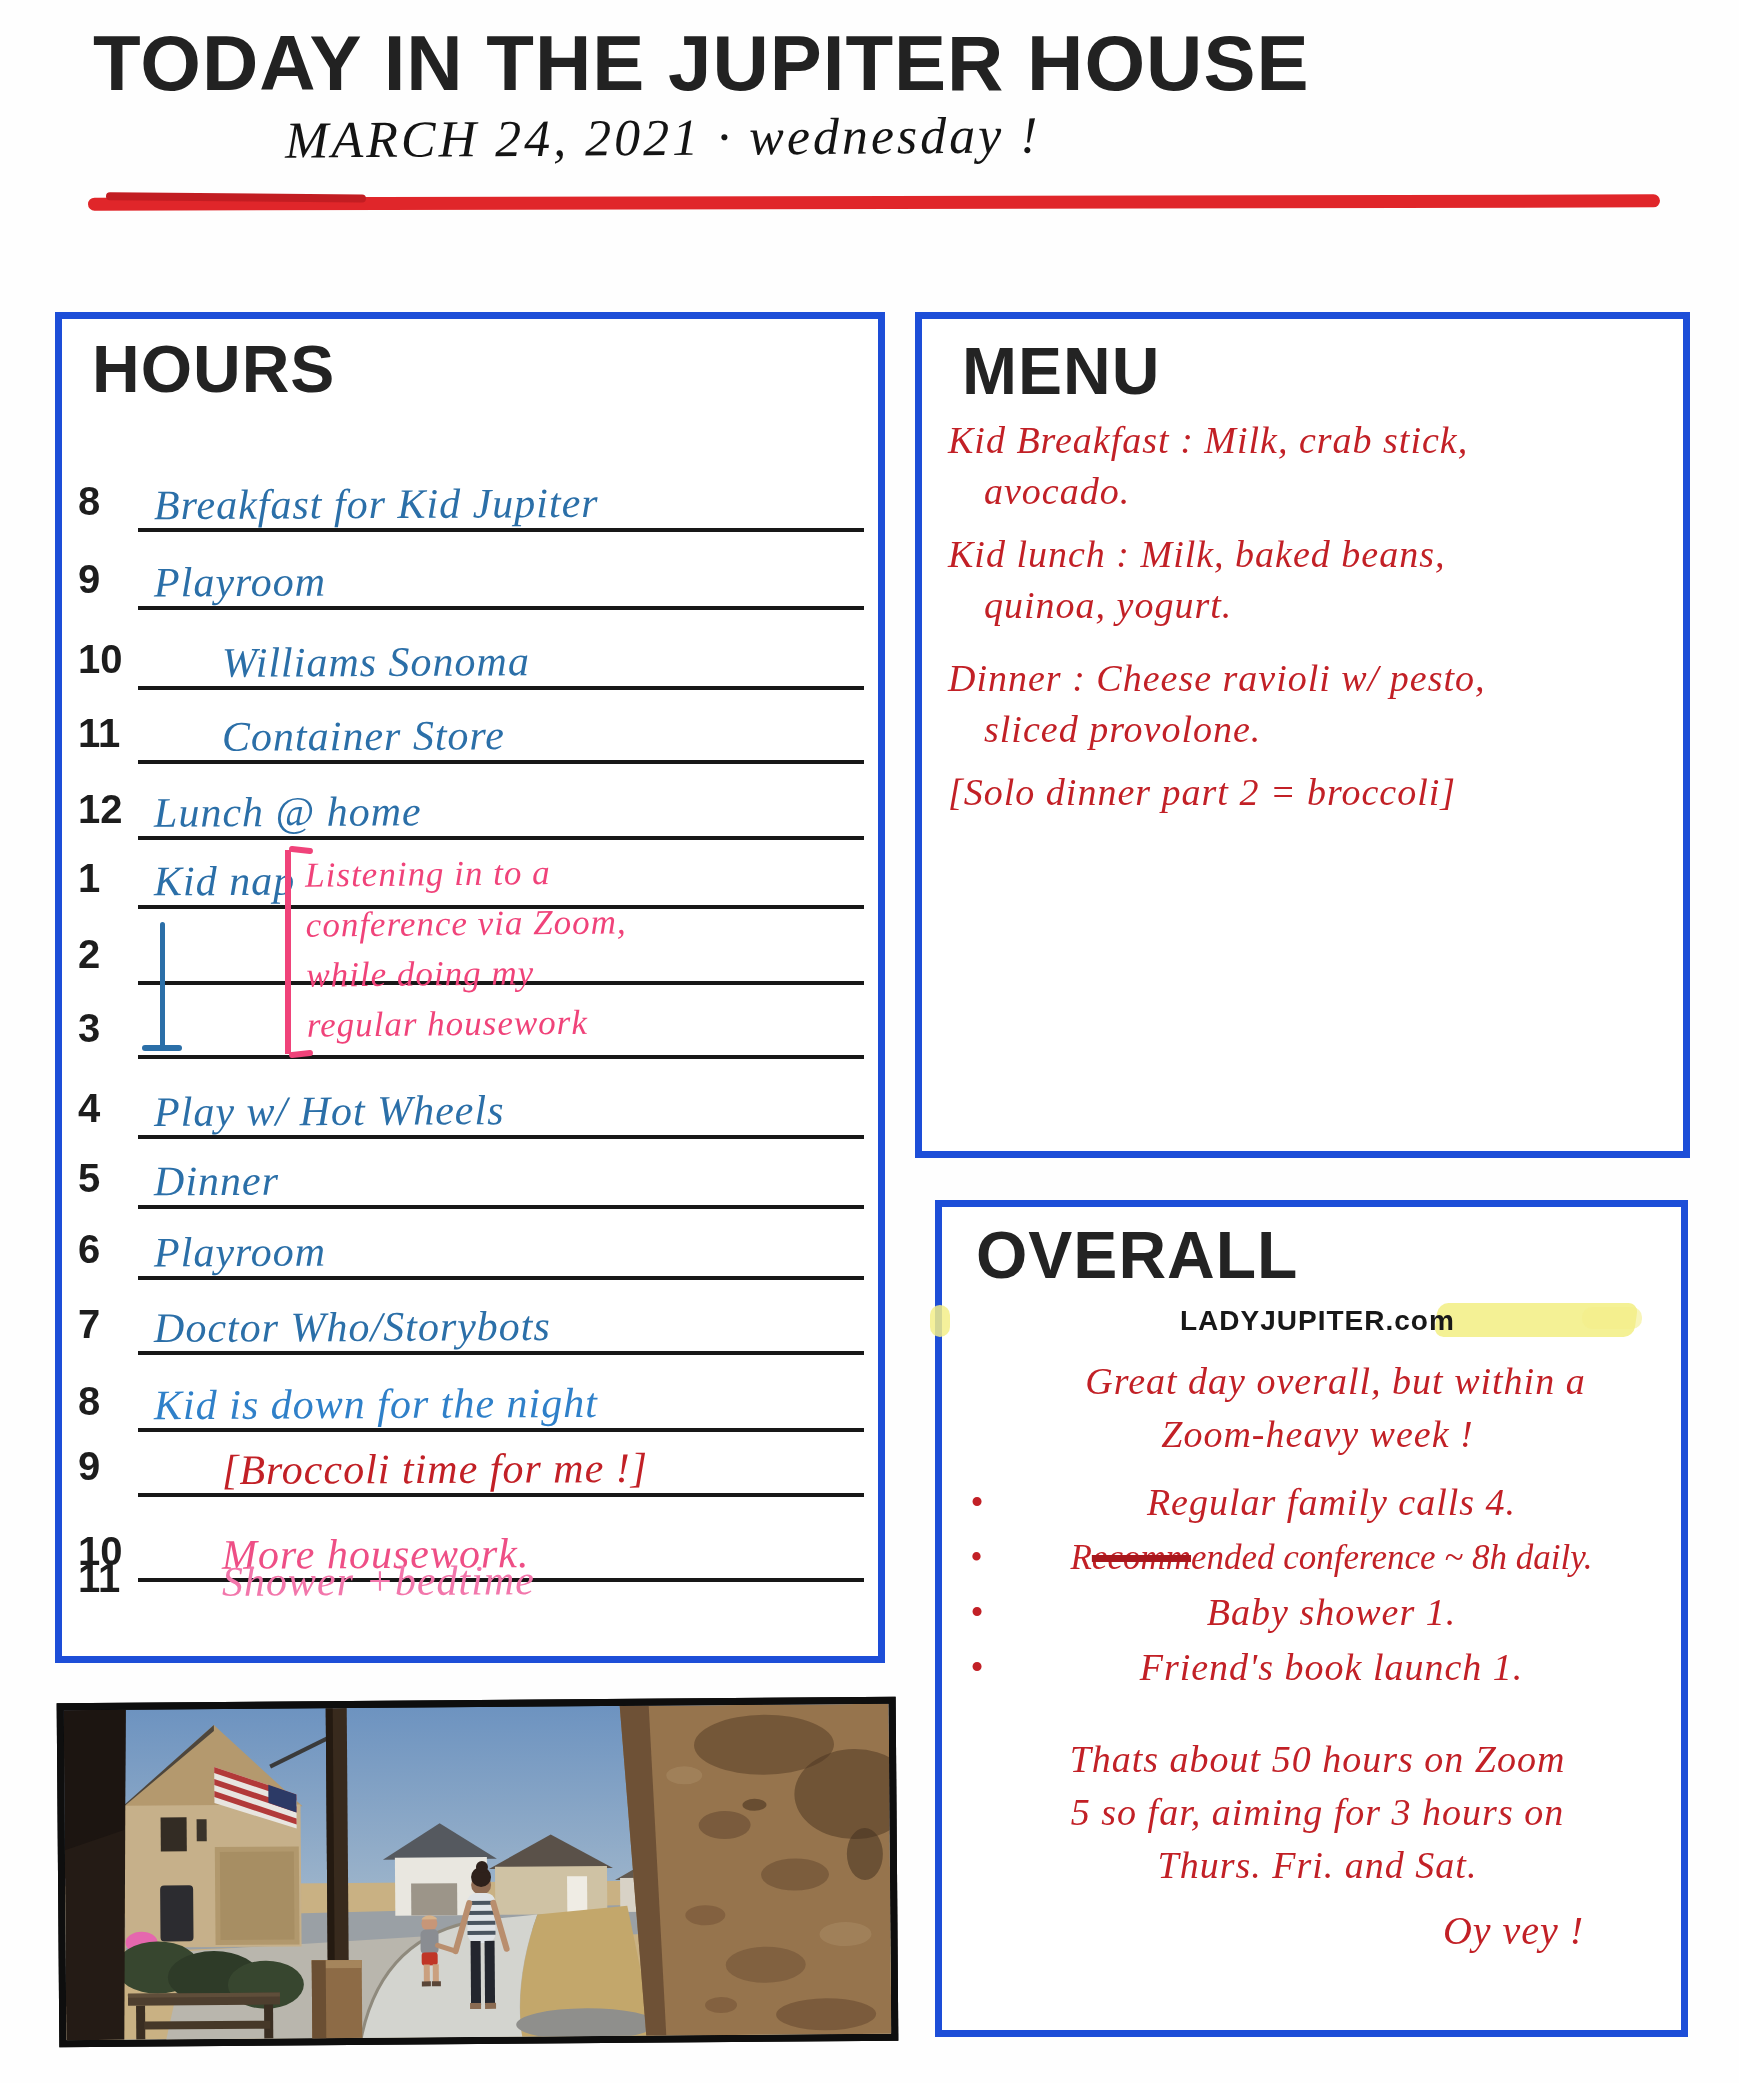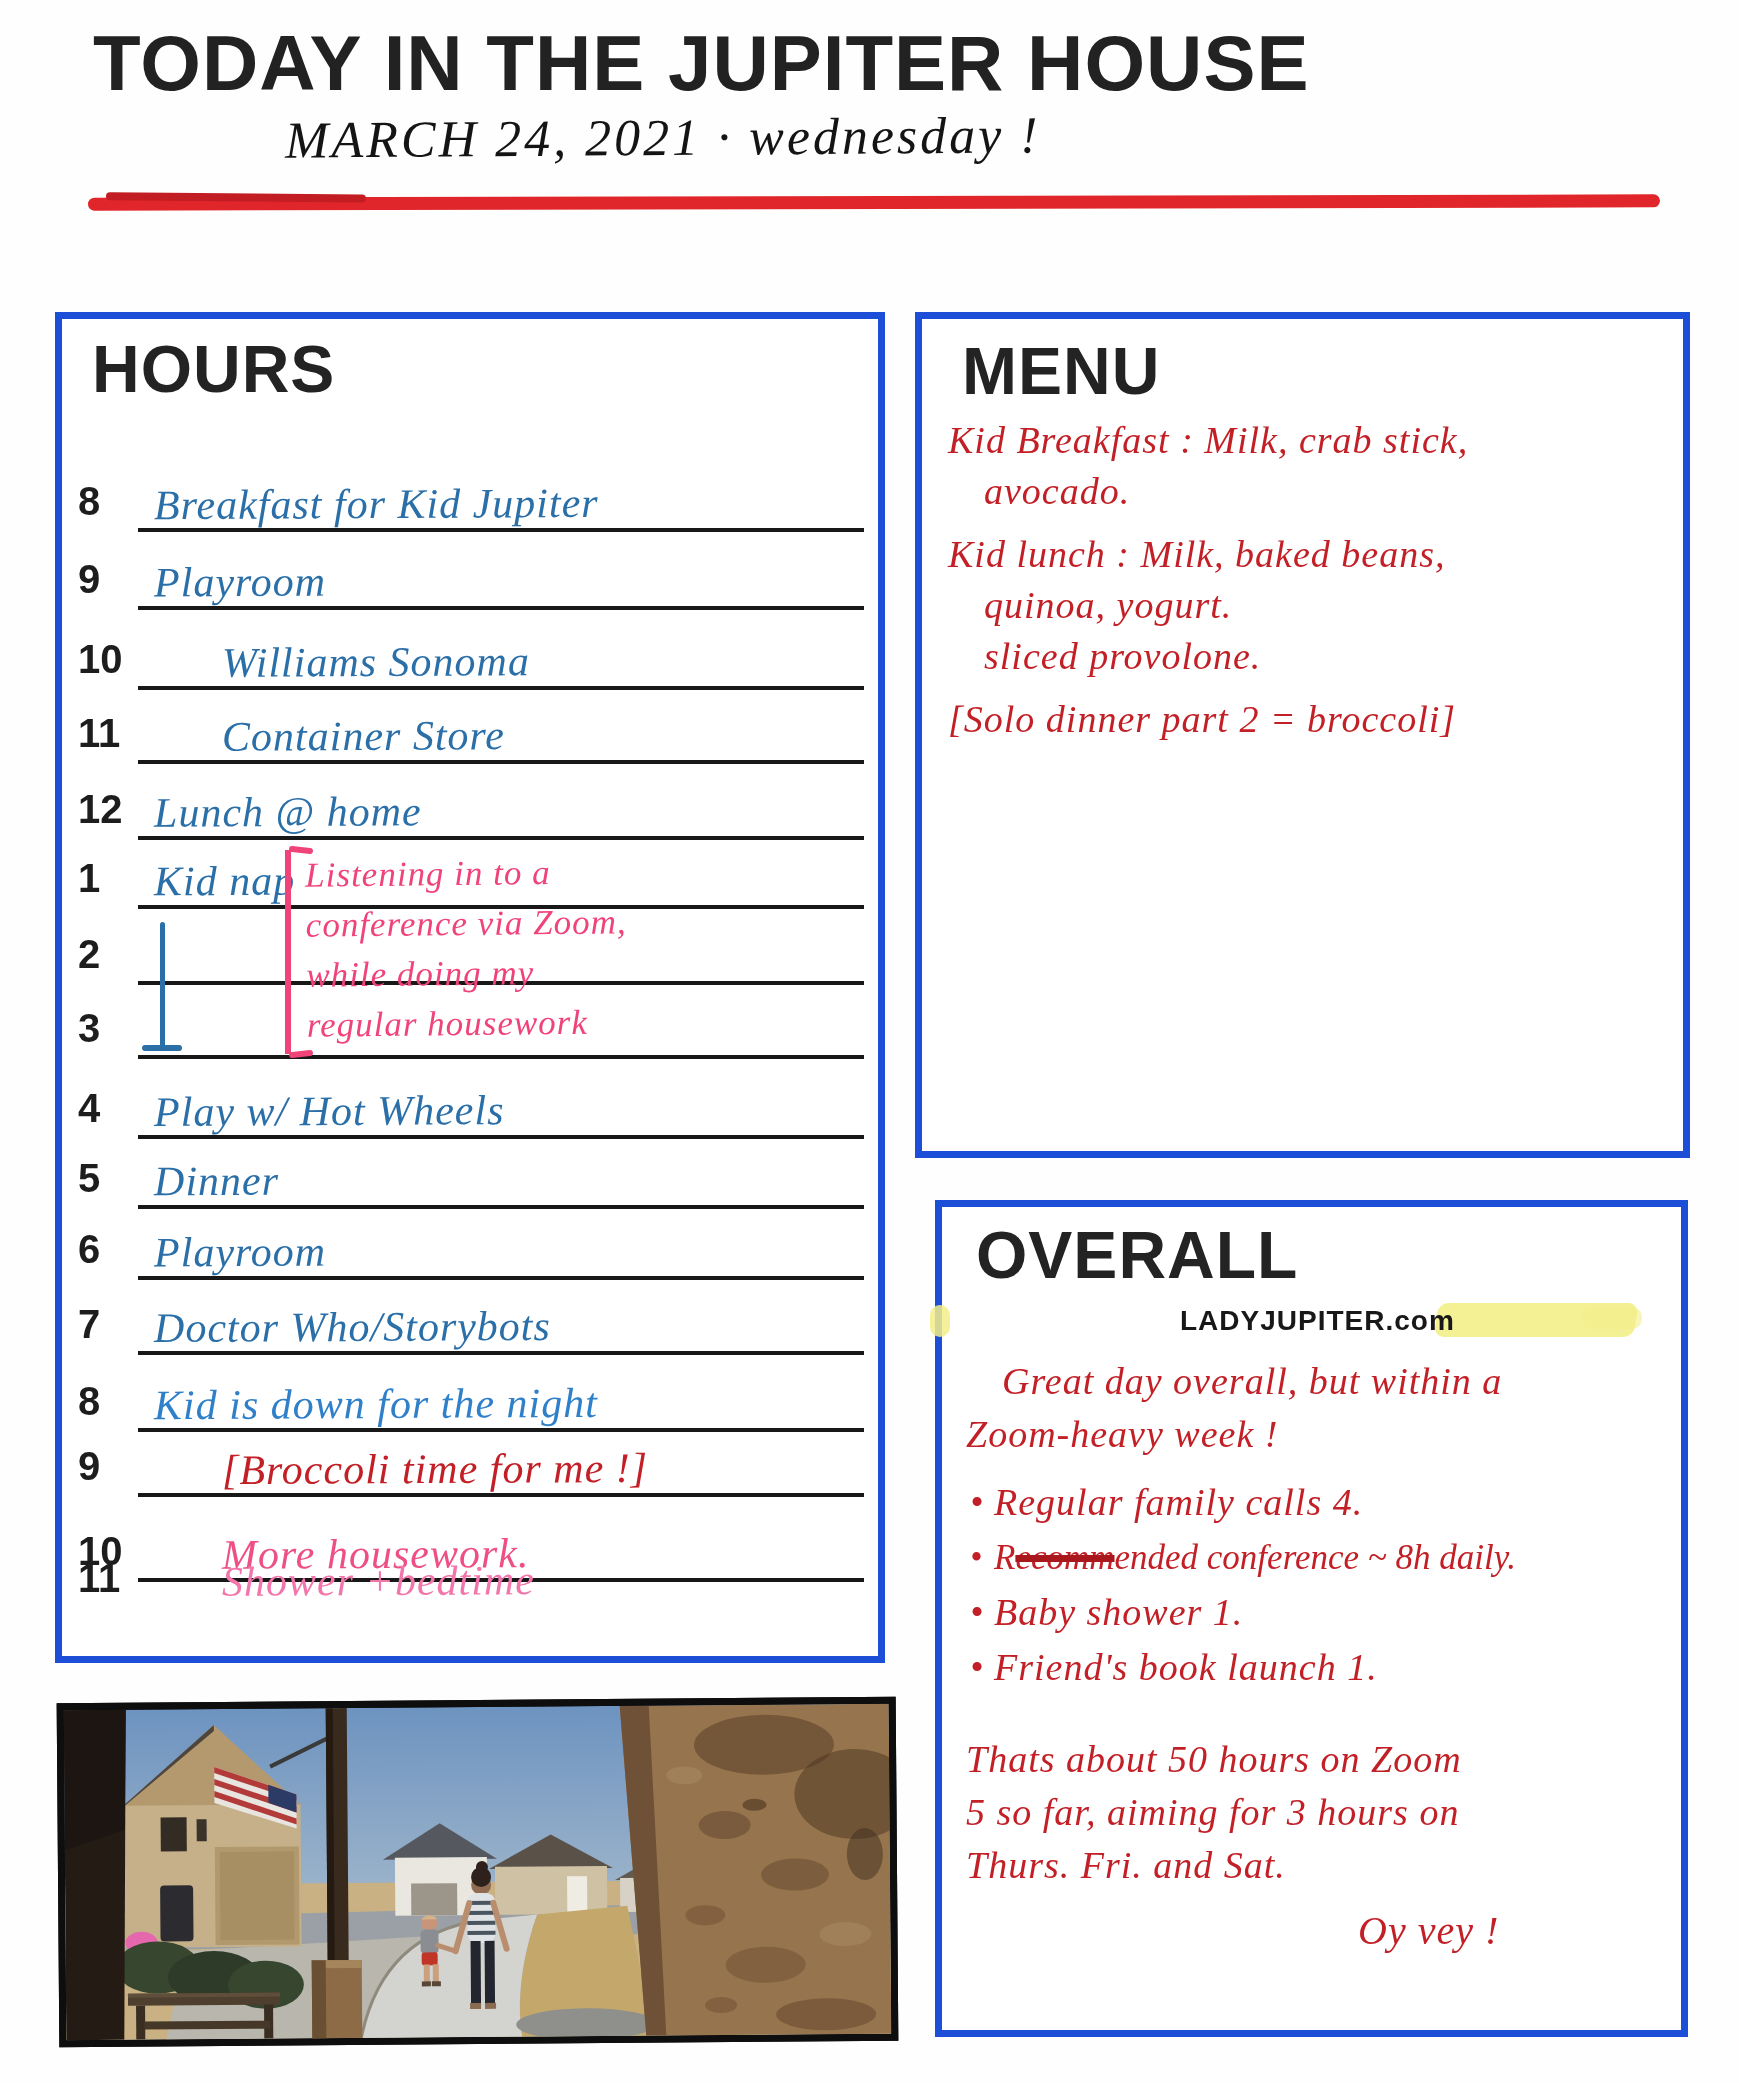--- a/index.html
+++ b/index.html
@@ -14,21 +14,21 @@
              transform:rotate(-.4deg);}
   .red-rule{position:absolute;left:88px;top:196px;width:1572px;height:13px;background:#e0262a;
             border-radius:8px;transform:rotate(-.12deg);}
   .red-rule::before{content:"";position:absolute;left:18px;top:-4px;width:260px;height:8px;
             background:#c21d22;border-radius:6px;transform:rotate(.6deg);}
 
   
   .pbox{position:absolute;background:#fff;border:7px solid #1d4ed8;}
   #hours-box{left:55px;top:312px;width:816px;height:1337px;}
   #menu-box{left:915px;top:312px;width:761px;height:832px;}
-  #overall-box{left:935px;top:1200px;width:739px;height:823px;}
+  #overall-box{left:935px;top:1200px;width:739px;height:823px;text-align:center;}
   .box-heading{position:absolute;font-size:66px;font-weight:800;letter-spacing:1px;color:#232323;}
 
   
   .hrow{position:absolute;left:0;right:0;height:64px;}
   .hnum{position:absolute;left:16px;bottom:8px;font-size:40px;font-weight:600;color:#1d1d1d;}
   .hrule{position:absolute;left:76px;right:14px;bottom:0;border-bottom:4px solid #181818;}
   .hentry{position:absolute;left:92px;bottom:4px;font-family:"Liberation Serif",serif;
           font-style:italic;font-size:42px;letter-spacing:1px;white-space:nowrap;transform:rotate(-.3deg);}
   .hentry.indent{left:160px;}
   .ink-blue{color:#2b6fa8;}
@@ -186,20 +186,21 @@
     </div>
   </div>
 
   <div class="pbox" id="menu-box">
     <div class="box-heading" style="left:40px;top:14px;">MENU</div>
     <div class="menu-body">
       <div class="menu-line">Kid Breakfast : Milk, crab stick,</div>
       <div class="menu-line indent">avocado.</div>
       <div class="menu-line gap">Kid lunch : Milk, baked beans,</div>
       <div class="menu-line indent">quinoa, yogurt.</div>
+      <div class="menu-line gap2">Dinner : Cheese ravioli w/ pesto,</div>
       <div class="menu-line indent">sliced provolone.</div>
       <div class="menu-line gap">[Solo dinner part 2 = broccoli]</div>
     </div>
   </div>
 
   <div class="pbox" id="overall-box">
     <div class="box-heading" style="left:34px;top:10px;">OVERALL</div>
     <div class="hl hl-left"></div>
     <div class="hl hl-right"></div>
     <div class="hl hl-right2"></div>

